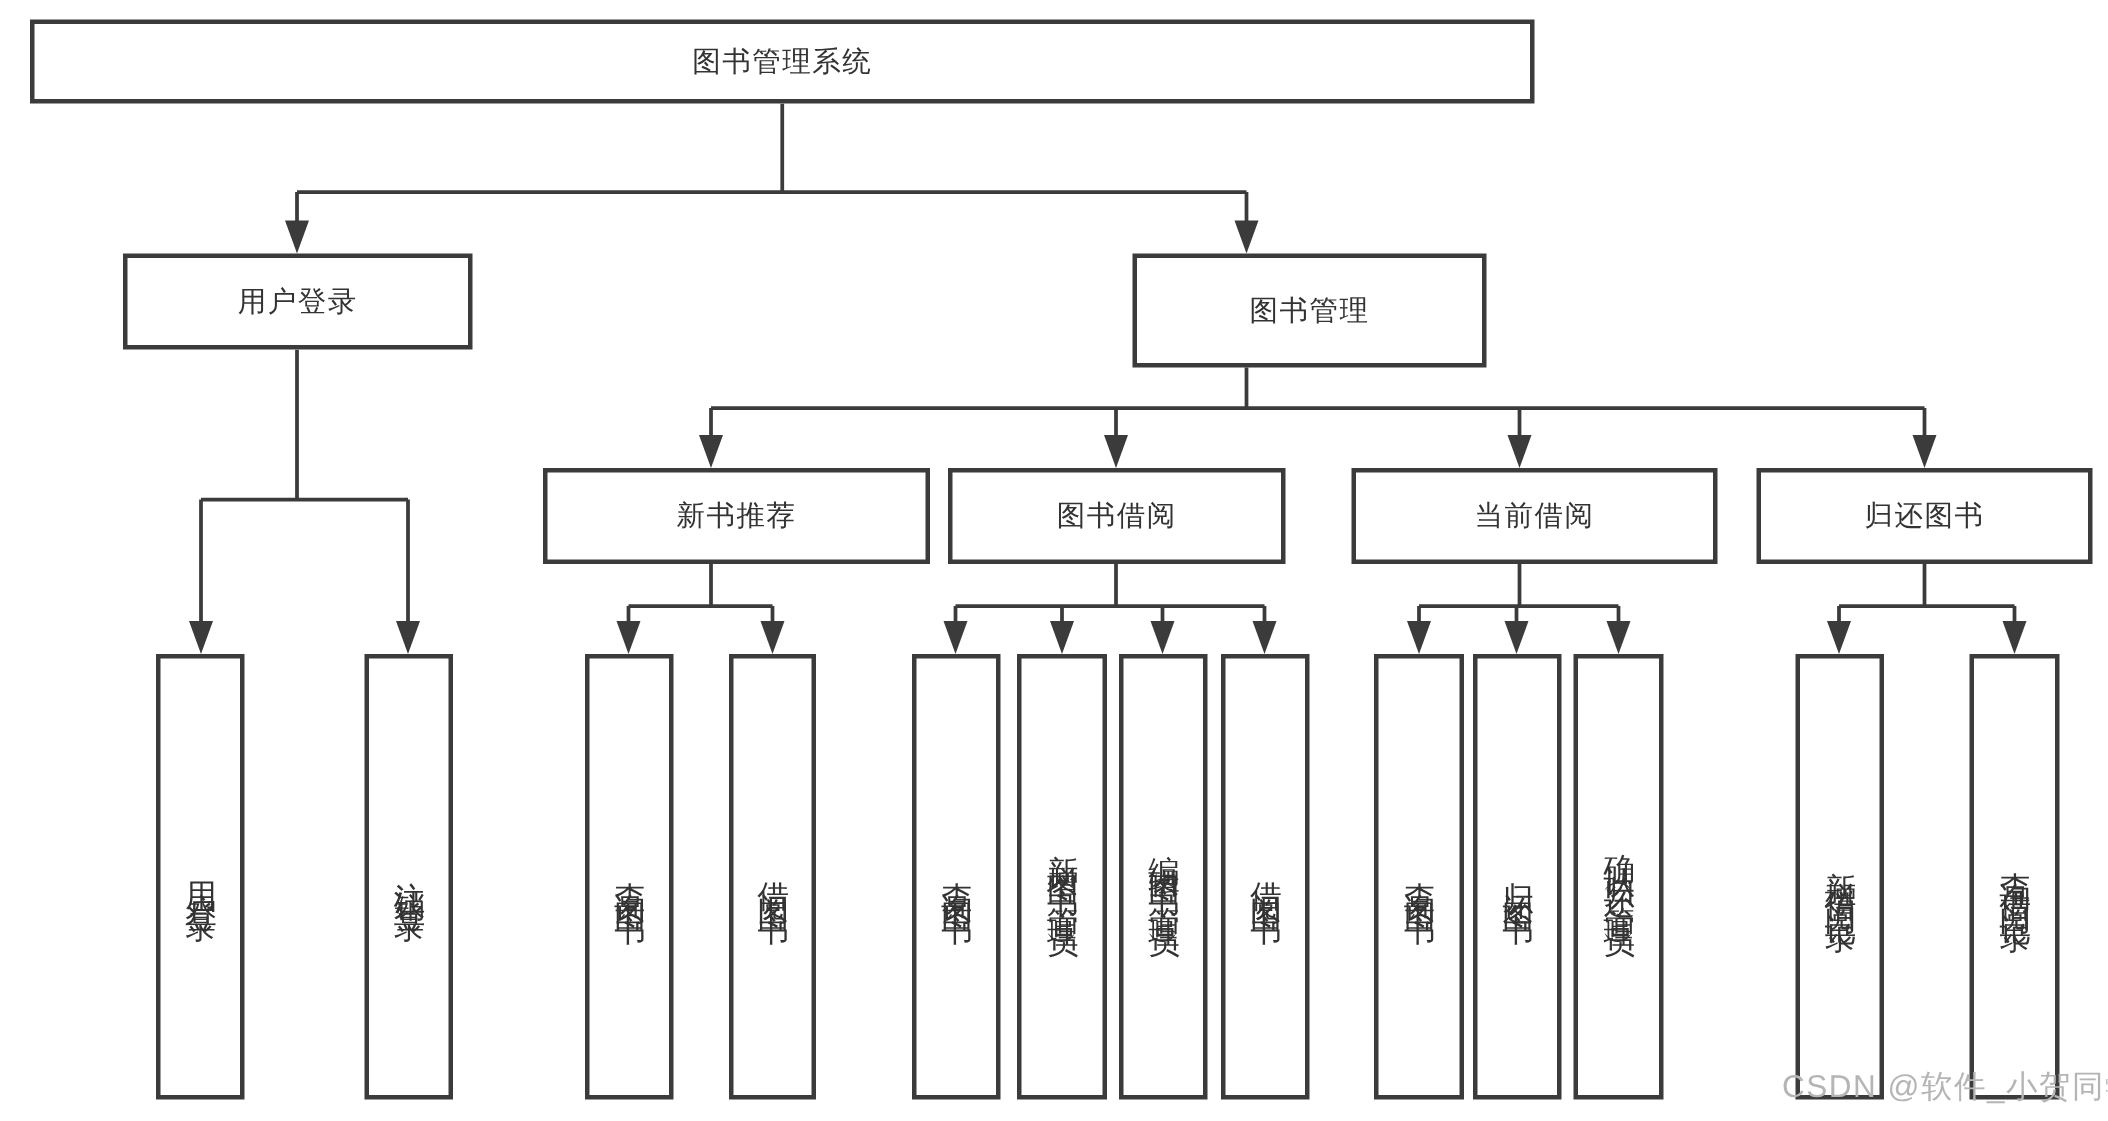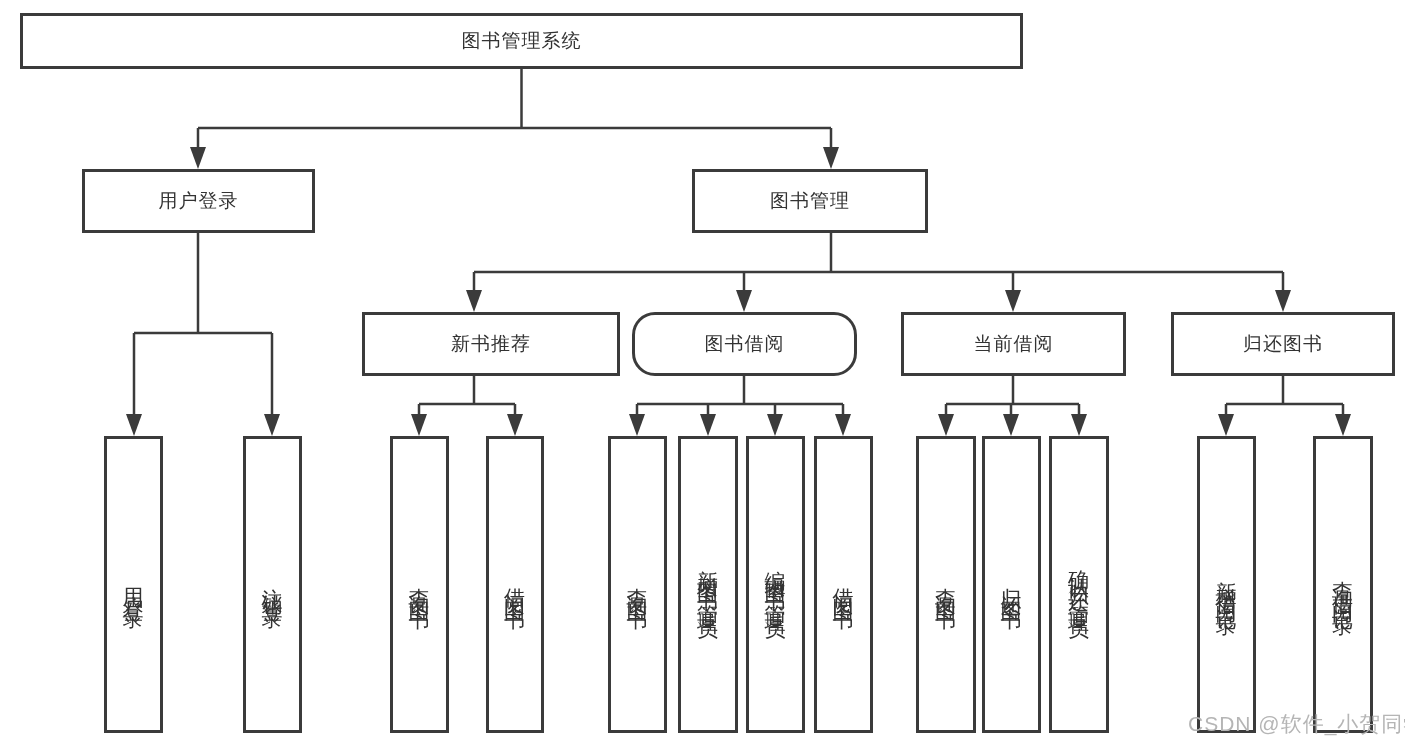--- a/index.html
+++ b/index.html
@@ -109,25 +109,25 @@
     <line x1="1226" y1="404" x2="1343" y2="404"></line>
     <line x1="1226" y1="404" x2="1226" y2="420"></line>
     <polygon points="1218,414 1234,414 1226,436"></polygon>
     <line x1="1343" y1="404" x2="1343" y2="420"></line>
     <polygon points="1335,414 1351,414 1343,436"></polygon>
   </svg>
 
   <div class="node" style="left:20px;top:13px;width:1003px;height:56px;">图书管理系统</div>
 
   <div class="node" style="left:82px;top:169px;width:233px;height:64px;">用户登录</div>
-  <div class="node" style="left:692px;top:169px;width:236px;height:64px;font-family:Liberation Mono, monospace;">图书管理</div>
+  <div class="node" style="left:755px;top:169px;width:236px;height:76px;font-family:Liberation Mono, monospace;">图书管理</div>
 
   <div class="node" style="left:362px;top:312px;width:258px;height:64px;">新书推荐</div>
-  <div class="node" style="left:632px;top:312px;width:225px;height:64px;border-radius:23px;">图书借阅</div>
-  <div class="node" style="left:901px;top:312px;width:225px;height:64px;">当前借阅</div>
+  <div class="node" style="left:632px;top:312px;width:225px;height:64px;">图书借阅</div>
+  <div class="node" style="left:901px;top:312px;width:244px;height:64px;">当前借阅</div>
   <div class="node" style="left:1171px;top:312px;width:224px;height:64px;">归还图书</div>
 
   <div class="node leaf" style="left:104px;top:436px;width:59px;height:297px;">
     <span class="vtext">用户登录</span>
   </div>
   <div class="node leaf" style="left:243px;top:436px;width:59px;height:297px;">
     <span class="vtext">注销登录</span>
   </div>
 
   <div class="node leaf" style="left:390px;top:436px;width:59px;height:297px;">

